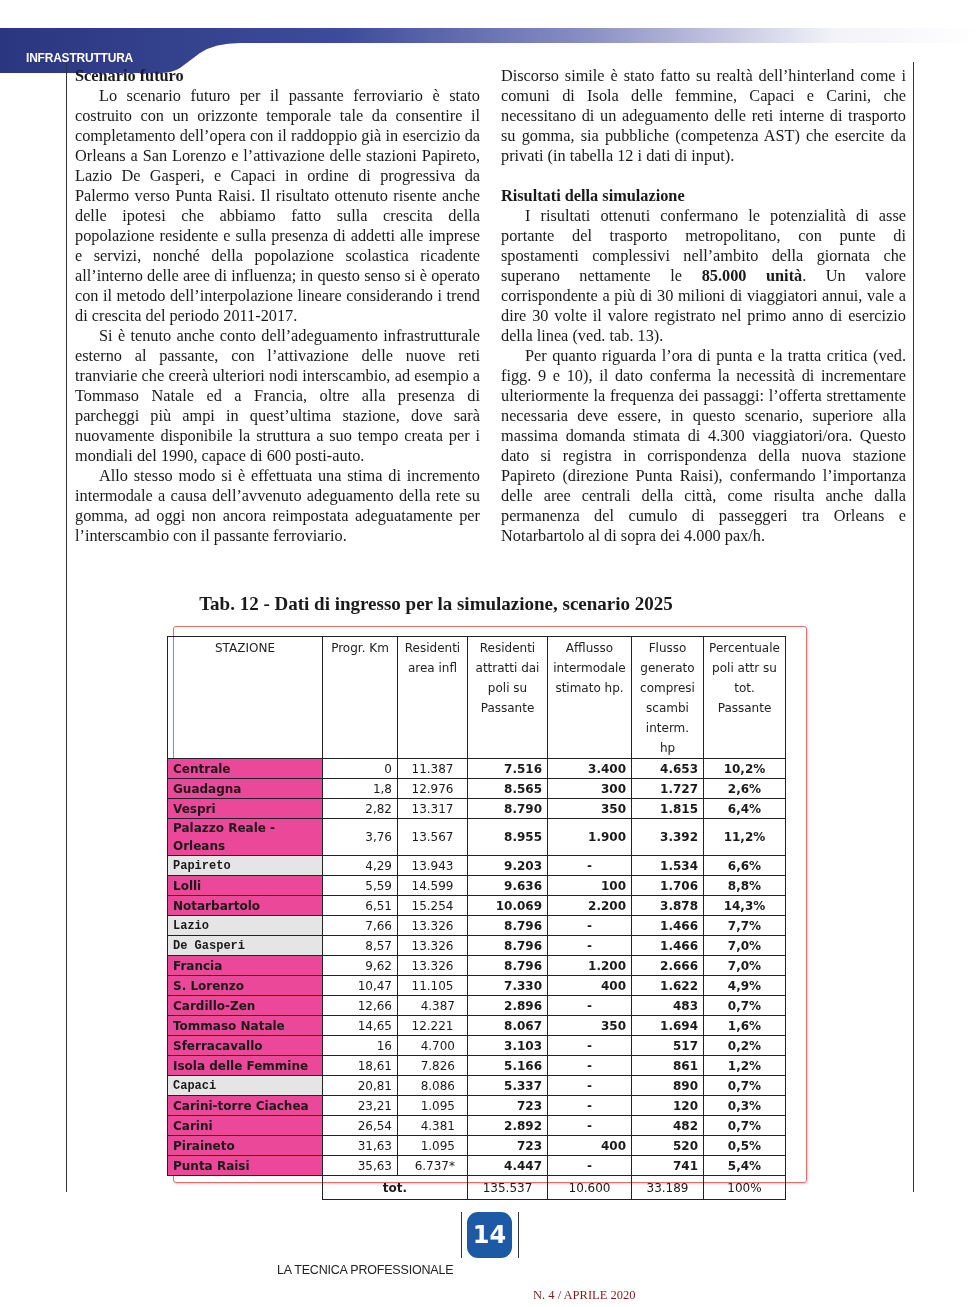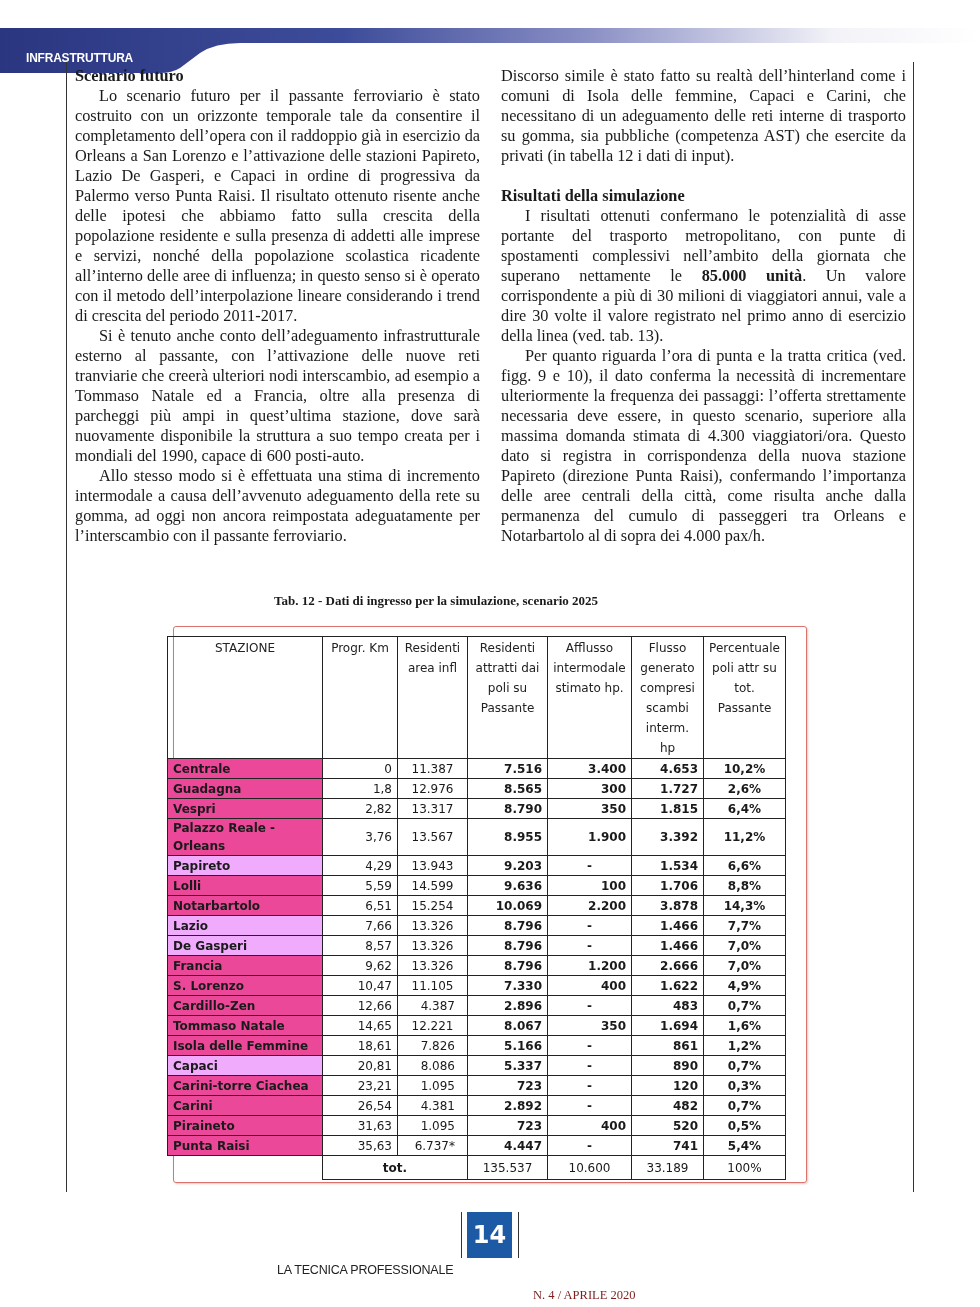--- a/index.html
+++ b/index.html
@@ -24,55 +24,55 @@
   .col.left { left: 75px; }
   .col.right { left: 501px; }
   .col h3 { margin: 0; font-size: 16.3px; font-weight: bold; line-height: 20px; }
   .col p { margin: 0; text-indent: 24px; }
   .col p.noindent { text-indent: 0; }
   .col .spacer { height: 20px; }
   .col b { font-weight: bold; }
 
   
   .tab-caption { position: absolute; left: 0; width: 872px; top: 593px; text-align: center;
-                 font-family: "Liberation Serif", serif; font-weight: bold; font-size: 13px; }
+                 font-family: "Liberation Serif", serif; font-weight: bold; font-size: 19px; }
 
   
   .table-frame { position: absolute; left: 173px; top: 626px; width: 634px; height: 557px;
                  border: 1.5px solid #d9736b; border-radius: 3px; box-sizing: border-box;
                  box-shadow: 1px 1px 2px rgba(180,80,70,0.3); }
   table.data { position: absolute; left: 167px; top: 636px; border-collapse: collapse;
                font-family: "DejaVu Sans", "Liberation Sans", sans-serif; font-size: 12px; }
   table.data th, table.data td { border: 1.3px solid #222; padding: 0 5px; height: 20px; box-sizing: border-box; }
   table.data th { font-weight: normal; vertical-align: top; text-align: center; line-height: 20px;
                   padding-top: 1px; height: 100px; font-size: 12px; color: #222; }
   table.data td { line-height: 18px; }
   td.station { font-weight: bold; text-align: left; width: 155px; padding-left: 3px; }
   td.station.yellow { background: #ec4899; }
-  td.station.salmon { background: #f0abfc; }
+  td.station.salmon { background: #e5e5e5; font-family: Liberation Mono, monospace; }
   td.km { text-align: right; width: 75px; padding-right: 3px; }
   td.res { text-align: center; width: 70px; }
   td.res.right { text-align: right; padding-right: 12px; }
   td.attr { text-align: right; font-weight: bold; width: 80px; padding-right: 28px; }
   td.aff { text-align: right; font-weight: bold; width: 84px; padding-right: 22px; }
   td.aff.dash { text-align: center; padding-right: 5px; }
   td.flow { text-align: right; font-weight: bold; width: 72px; padding-right: 14px; }
   td.pct { text-align: center; font-weight: bold; width: 82px; }
   tr.total td { font-weight: normal; text-align: center; height: 24px; padding: 0; }
   tr.total td.blank { border: none; }
   tr.total td.tot-label { font-weight: bold; }
 
   
   .footer-left { position: absolute; left: 277px; top: 1263px; font-family: "Liberation Sans", sans-serif;
                  font-size: 12.5px; color: #222; letter-spacing: -0.2px; }
   .footer-right { position: absolute; left: 533px; top: 1288px; font-family: Liberation Serif, serif;
                   font-size: 12.5px; color: #7f1d1d; }
   .page-box { position: absolute; left: 467px; top: 1212px; width: 45px; height: 46px; background: #1c5aa6;
               color: #fff; font-family: "DejaVu Sans", sans-serif; font-weight: bold; font-size: 24px;
-              text-align: center; line-height: 46px; }
+              text-align: center; line-height: 46px; border-radius: 11px; }
   .footer-bar { position: absolute; top: 1212px; width: 1px; height: 46px; background: #333; }
   .footer-bar.l { left: 461px; } .footer-bar.r { left: 518px; }
 </style>
 </head>
 <body>
 
 <div class="header-band">
   <svg width="980" height="46" viewBox="0 0 980 46">
     <defs>
       <linearGradient id="hg" x1="0" x2="1" y1="0" y2="0">
@@ -234,20 +234,29 @@
       <tr>
         <td class="station yellow">Tommaso Natale</td>
         <td class="km">14,65</td>
         <td class="res">12.221</td>
         <td class="attr">8.067</td>
         <td class="aff">350</td>
         <td class="flow">1.694</td>
         <td class="pct">1,6%</td>
       </tr>
       <tr>
+        <td class="station yellow">Sferracavallo</td>
+        <td class="km">16</td>
+        <td class="res right">4.700</td>
+        <td class="attr">3.103</td>
+        <td class="aff dash">-</td>
+        <td class="flow">517</td>
+        <td class="pct">0,2%</td>
+      </tr>
+      <tr>
         <td class="station yellow">Isola delle Femmine</td>
         <td class="km">18,61</td>
         <td class="res right">7.826</td>
         <td class="attr">5.166</td>
         <td class="aff dash">-</td>
         <td class="flow">861</td>
         <td class="pct">1,2%</td>
       </tr>
       <tr>
         <td class="station salmon">Capaci</td>

